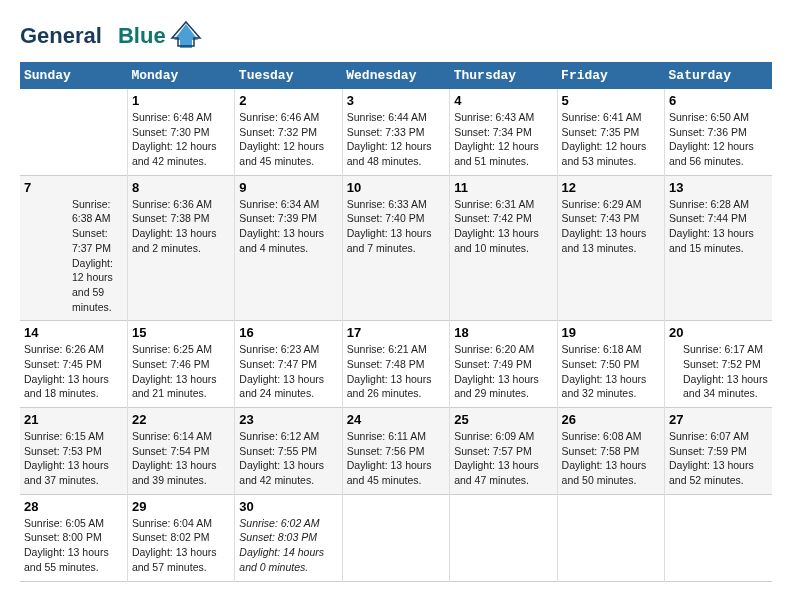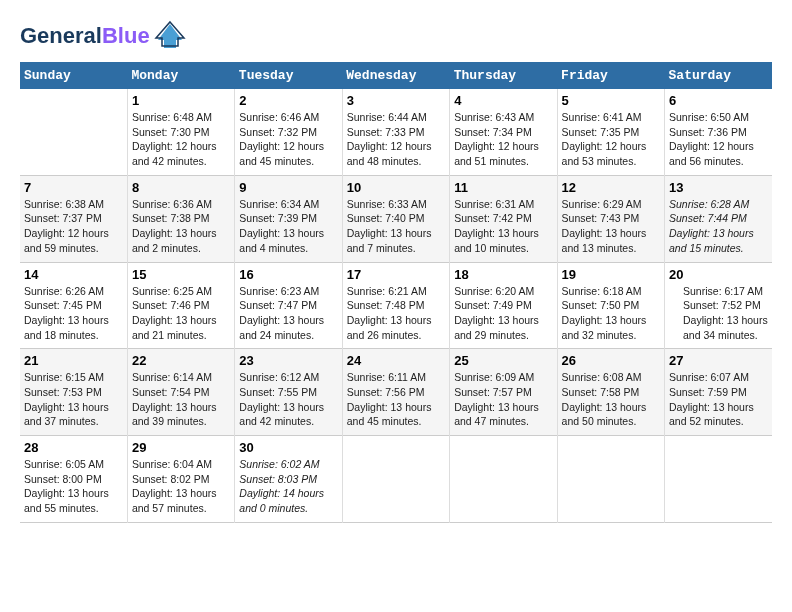--- a/index.html
+++ b/index.html
@@ -20,21 +20,22 @@
       display: flex;
       align-items: center;
     }
     .logo-text {
       font-size: 22px;
       font-weight: bold;
       color: #1a3a5c;
       line-height: 1.1;
     }
     .logo-text span {
-      color: #8b5cf6;
+      color: #0f766e;
+      padding-left: 16px;
     }
     .logo-icon {
       width: 32px;
       height: 32px;
       margin-left: 4px;
     }
     .title-block {
       text-align: right;
     }
     .month-title {
@@ -163,21 +164,21 @@
           <span class="day-num">6</span>
           <div class="day-info" style="white-space: pre-line;">Sunrise: 6:50 AM
 Sunset: 7:36 PM
 Daylight: 12 hours
 and 56 minutes.</div>
         </td>
       </tr>
       <tr class="row-alt">
         <td>
           <span class="day-num">7</span>
-          <div class="day-info" style="white-space: pre-line;">Sunrise: 6:38 AM
+          <div class="day-info" style="white-space: pre-line; margin-left: 48px;">Sunrise: 6:38 AM
 Sunset: 7:37 PM
 Daylight: 12 hours
 and 59 minutes.</div>
         </td>
         <td>
           <span class="day-num">8</span>
           <div class="day-info" style="white-space: pre-line;">Sunrise: 6:36 AM
 Sunset: 7:38 PM
 Daylight: 13 hours
 and 2 minutes.</div>
@@ -205,21 +206,21 @@
         </td>
         <td>
           <span class="day-num">12</span>
           <div class="day-info" style="white-space: pre-line;">Sunrise: 6:29 AM
 Sunset: 7:43 PM
 Daylight: 13 hours
 and 13 minutes.</div>
         </td>
         <td>
           <span class="day-num">13</span>
-          <div class="day-info" style="white-space: pre-line; font-style: italic;">Sunrise: 6:28 AM
+          <div class="day-info" style="white-space: pre-line;">Sunrise: 6:28 AM
 Sunset: 7:44 PM
 Daylight: 13 hours
 and 15 minutes.</div>
         </td>
       </tr>
       <tr class="row-normal">
         <td>
           <span class="day-num">14</span>
           <div class="day-info" style="white-space: pre-line;">Sunrise: 6:26 AM
 Sunset: 7:45 PM

